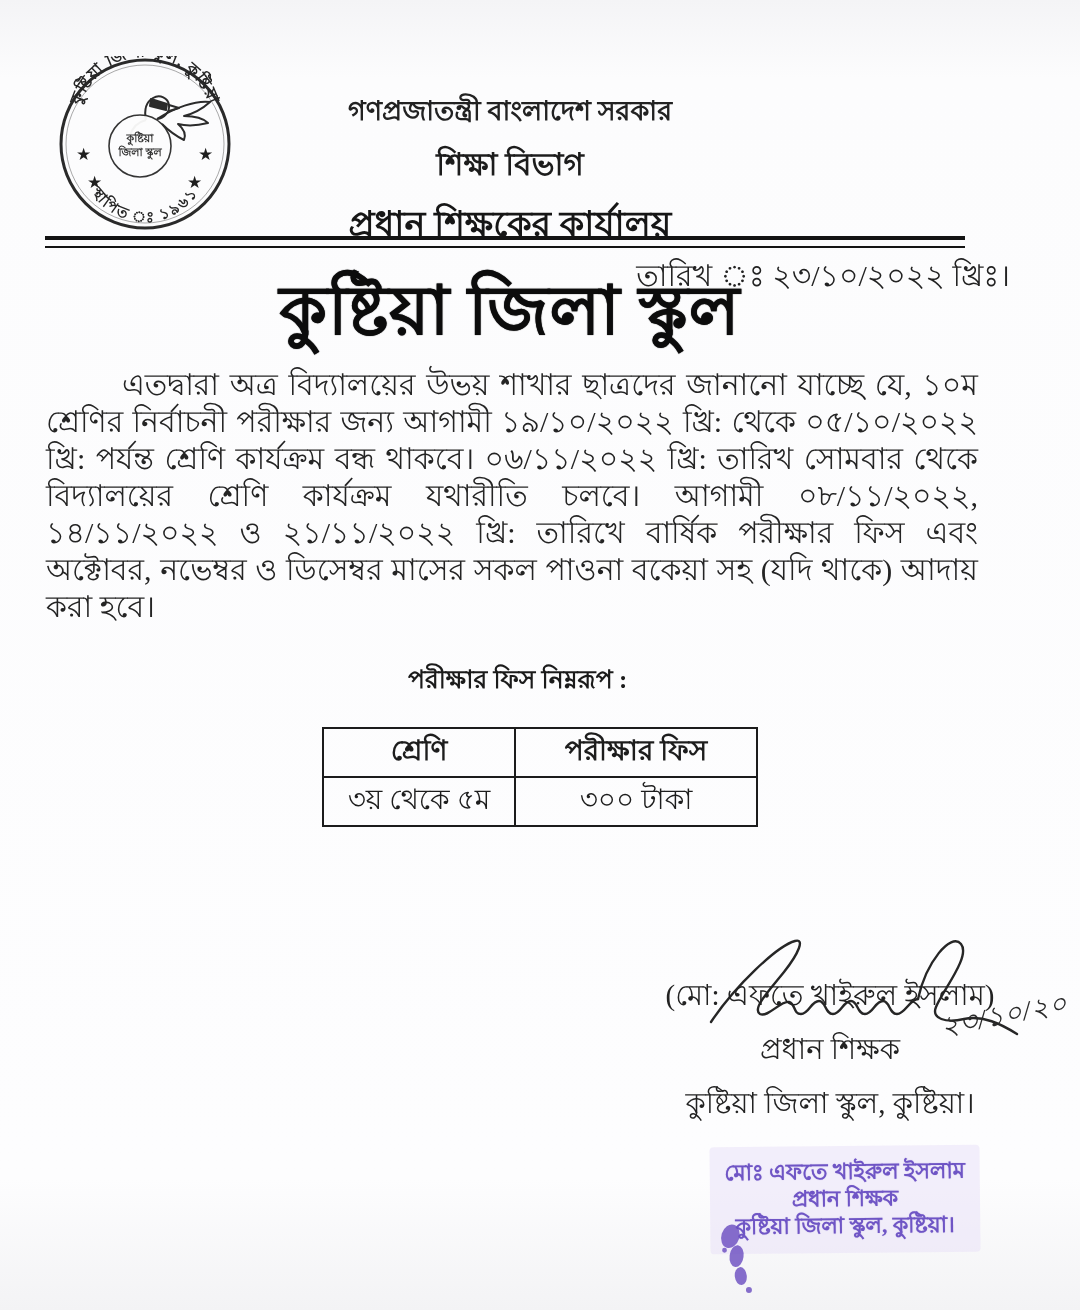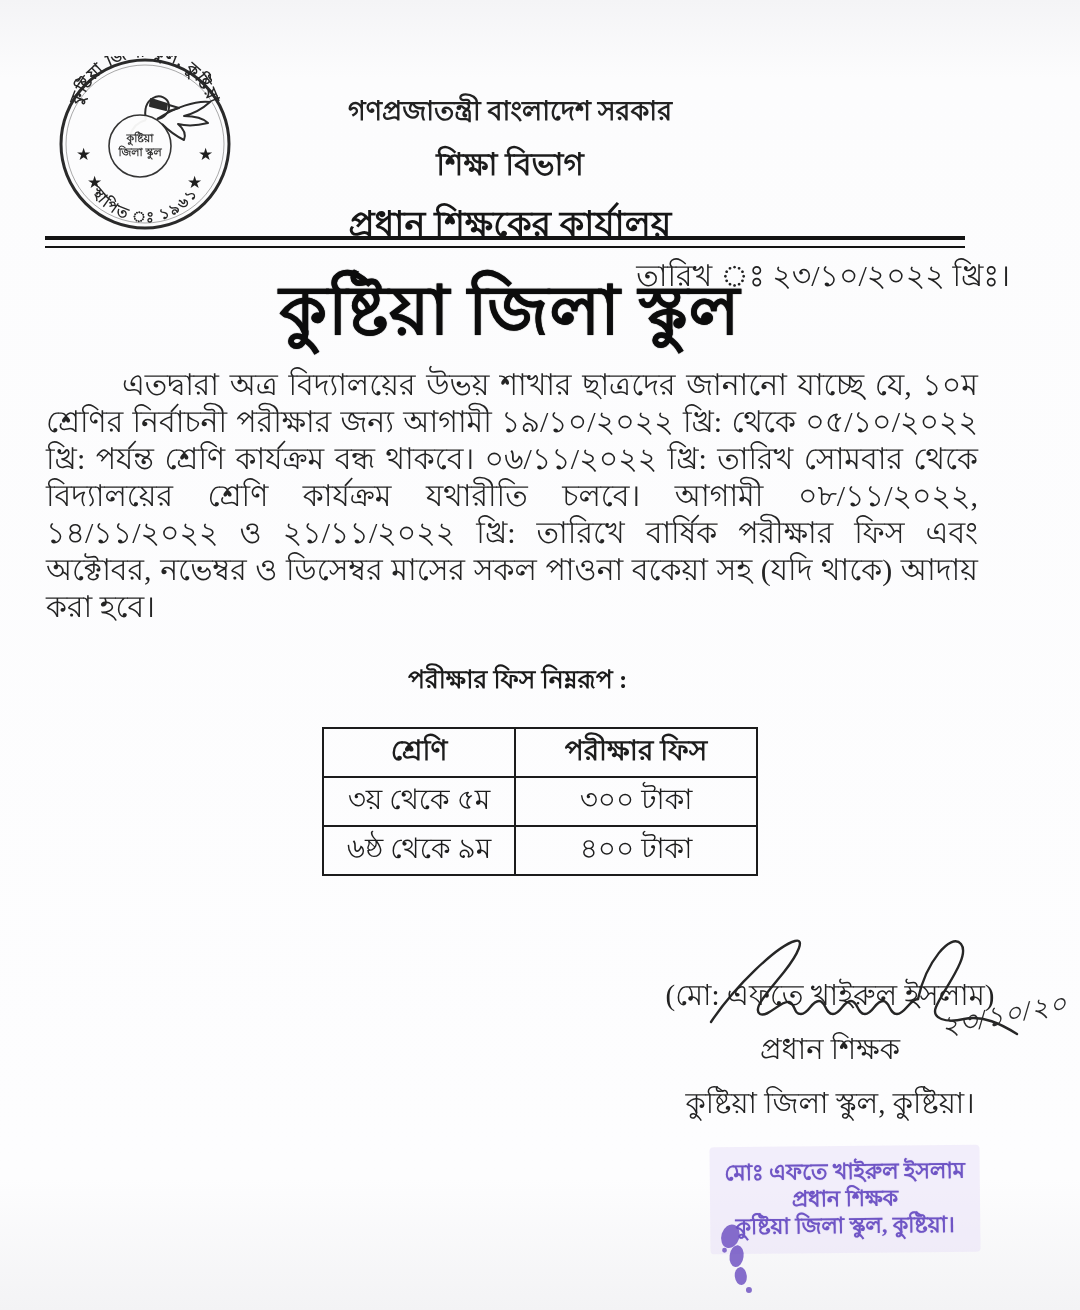--- a/index.html
+++ b/index.html
@@ -106,24 +106,20 @@
   <table class="fees-table">
     <tbody>
         <tr>
       <th class="col-class">শ্রেণি</th>
       <th class="col-fee">পরীক্ষার ফিস</th>
     </tr>
     <tr>
       <td>৩য় থেকে ৫ম</td>
       <td>৩০০ টাকা</td>
     </tr>
-    <tr>
-      <td>৬ষ্ঠ থেকে ৯ম</td>
-      <td>৪০০ টাকা</td>
-    </tr>
   </tbody>
     </table>
 
   <svg class="sig-svg" viewBox="0 0 375 118">
     <g stroke="#262626" stroke-width="2.4" fill="none" stroke-linecap="round">
       <path d="M16,92 C40,56 82,16 100,11 C110,8 104,23 89,42 C72,63 57,79 65,84 C73,88 86,70 94,72 C101,74 98,84 106,84 C114,84 116,71 124,71 C131,71 130,84 138,84 C146,84 148,71 156,71 C163,71 162,84 170,84 C178,84 180,71 188,71 C195,71 194,84 202,84 C210,84 215,69 223,69"></path>
       <path d="M223,69 C231,32 256,2 266,14 C276,26 248,60 241,77 C236,89 251,93 269,89 C288,85 306,94 322,104"></path>
     </g>
     <text x="248" y="106" font-size="27" font-style="italic" fill="#2a2a2a" transform="rotate(-11 248 106)" letter-spacing="1">২৩/১০/২০২২</text>
   </svg>

